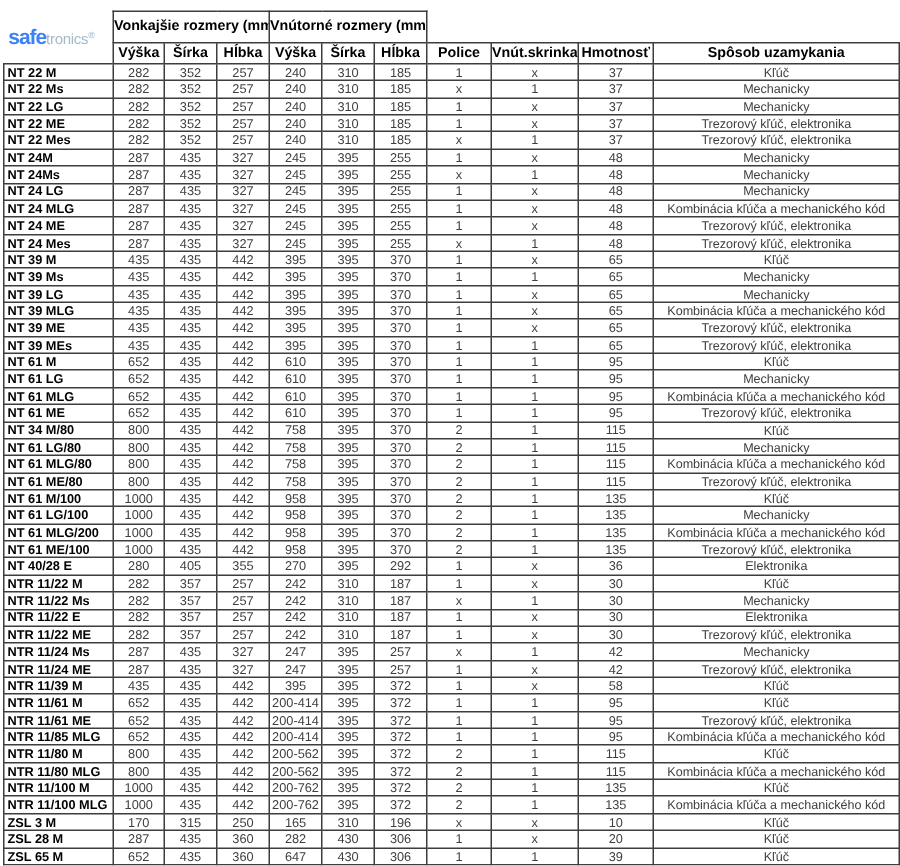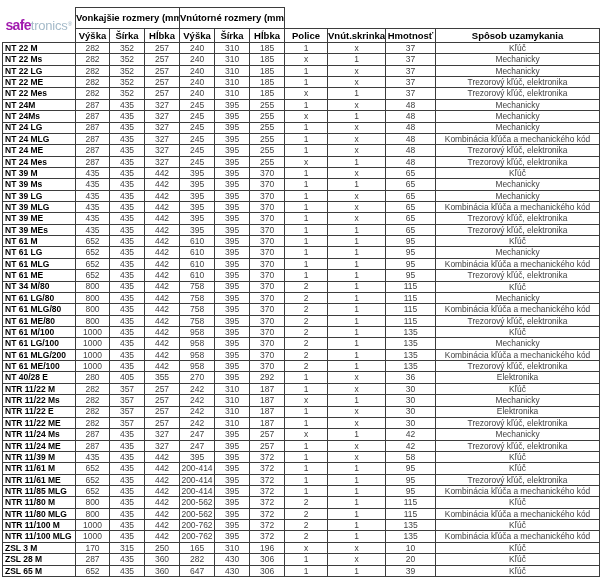--- a/index.html
+++ b/index.html
@@ -9,21 +9,21 @@
   .spec th,.spec td{border:1px solid #3d3d3d;padding:0;margin:0;text-align:center;vertical-align:middle;
     font-size:8.5px;line-height:1;color:#3f3f3f;overflow:hidden;white-space:nowrap;}
   .spec thead th{font-weight:bold;color:#000;font-size:9.5px;}
   tr.h1{height:21px;}
   tr.h2{height:14px;}
   .nob{border:none !important;background:#fff;}
   td.logo-cell{border-top:none !important;border-left:none !important;border-bottom:none !important;
     border-right:none !important;text-align:left;padding-left:3px;}
   .logo{white-space:nowrap;display:inline-block;}
   .logo .p1{font-weight:bold;font-size:14px;letter-spacing:-0.7px;}
-  .logo .p2{font-size:13px;letter-spacing:-0.2px;}
+  .logo .p2{font-size:10px;letter-spacing:-0.2px;}
   .logo .reg{font-size:6px;vertical-align:super;color:#9ab1c1;}
   tbody td.name{font-weight:bold;color:#000;text-align:left;padding-left:2px;margin-left:16px;}
   tbody td.lock{font-size:8.4px;}
 </style>
 </head>
 <body>
 
 <div class="sheet">
   <table class="spec">
     <colgroup>
@@ -35,21 +35,21 @@
         <col style="width:35px">
         <col style="width:35px">
       <col style="width:43px">
         <col style="width:58px">
         <col style="width:50px">
       <col style="width:164px">
     </colgroup>
     <thead>
       <tr class="h1">
         <td class="logo-cell nob" rowspan="2">
-          <span class="logo"><span class="p1" style="color: #a21caf;">safe</span><span class="p2" style="color: rgb(164, 186, 201);">tronics</span><span class="reg">®</span></span>
+          <span class="logo"><span class="p1" style="color: #3b82f6;">safe</span><span class="p2" style="color: rgb(164, 186, 201);">tronics</span><span class="reg">®</span></span>
         </td>
         <th colspan="3">Vonkajšie rozmery (mm)</th>
         <th colspan="3">Vnútorné rozmery (mm)</th>
         <td colspan="4" class="nob"></td>
       </tr>
       <tr class="h2">
         <th>Výška</th>
         <th>Šírka</th>
         <th>Hĺbka</th>
         <th>Výška</th>

